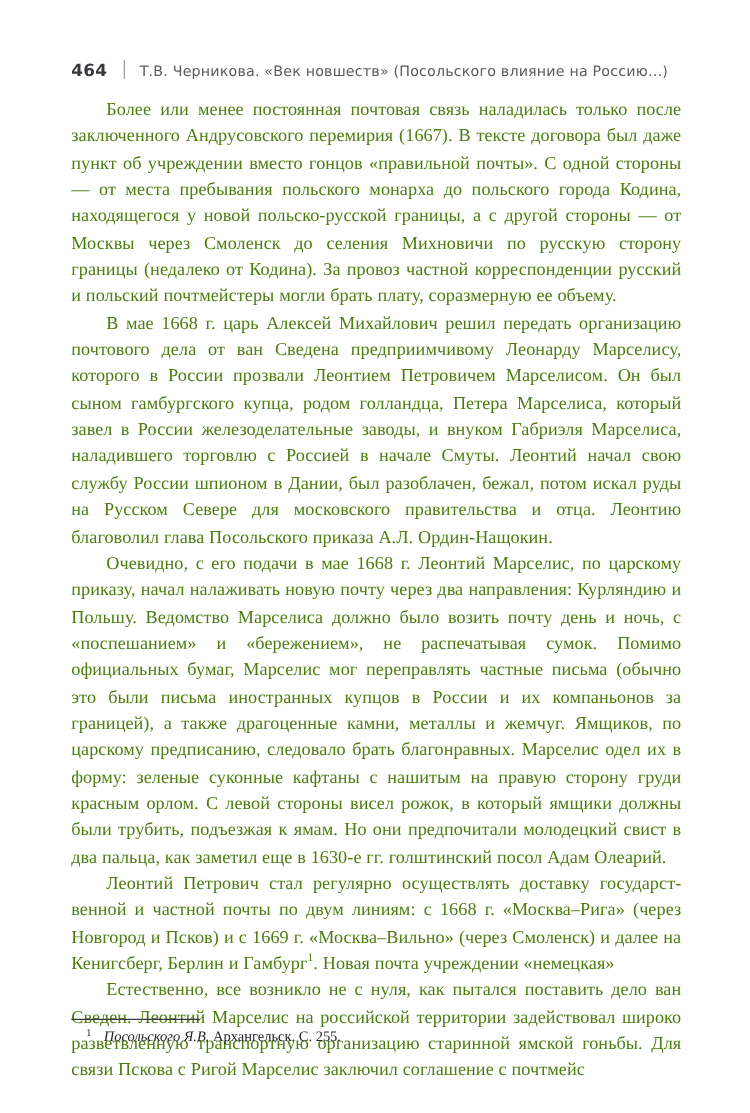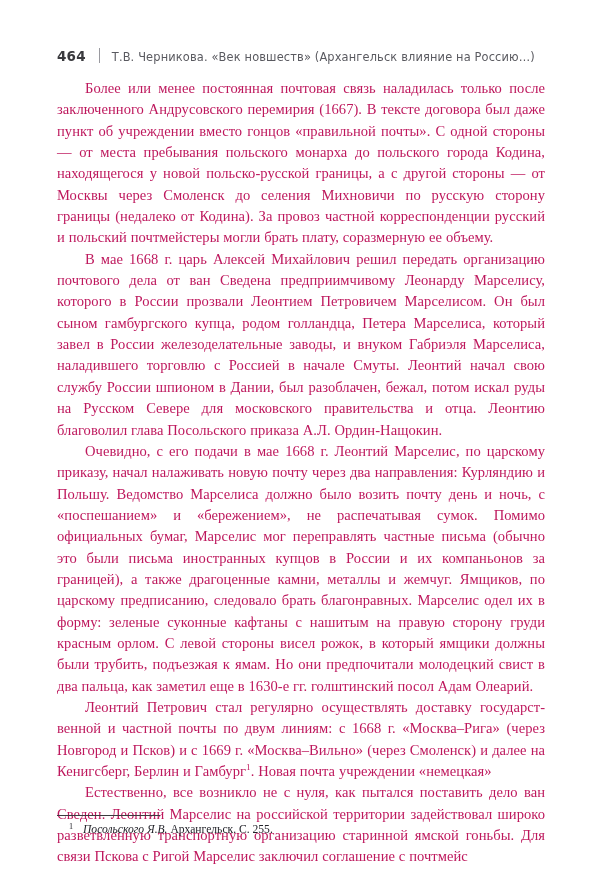--- a/index.html
+++ b/index.html
@@ -70,21 +70,21 @@
     top: 78px;
     width: 488px;
   }
   p.para {
     margin: 0;
     text-align: justify;
     text-justify: inter-word;
     text-indent: 28px;
     font-size: 14.55px;
     line-height: 21.35px;
-    color: #be185d;
+    color: #4d7c0f;
     letter-spacing: 0.05px;
     word-spacing: 0.15px;
     hyphens: manual;
   }
 
   
   .footnote-zone {
     position: absolute;
     left: 57px;
     top: 815px;
@@ -128,21 +128,21 @@
   }
 </style>
 </head>
 <body>
 
 <div class="page">
 
   <div class="running-head">
     <span class="folio">464</span>
     <span class="rule-sep"></span>
-    <span class="head-title">Т.В. Черникова. «Век новшеств» (Архангельск влияние на Россию…)</span>
+    <span class="head-title">Т.В. Черникова. «Век новшеств» (Посольского влияние на Россию…)</span>
   </div>
 
   <div class="body-col">
     <p class="para">Более или менее постоянная почтовая связь наладилась только после заключенного Андрусовского перемирия (1667). В тексте договора был даже пункт об учреждении вместо гонцов «правильной почты». С одной стороны — от места пребывания польского монарха до польского города Кодина, находящегося у новой польско-русской границы, а с другой сто­роны — от Москвы через Смоленск до селения Михновичи по русскую сторону границы (недалеко от Кодина). За провоз частной корреспонден­ции русский и польский почтмейстеры могли брать плату, соразмерную ее объему.</p>
     <p class="para">В мае 1668 г. царь Алексей Михайлович решил передать организацию почтового дела от ван Сведена предприимчивому Леонарду Марселису, которого в России прозвали Леонтием Петровичем Марселисом. Он был сыном гамбургского купца, родом голландца, Петера Марселиса, который завел в России железоделательные заводы, и внуком Габриэля Марселиса, наладившего торговлю с Россией в начале Смуты. Леонтий начал свою службу России шпионом в Дании, был разоблачен, бежал, потом искал руды на Русском Севере для московского правительства и отца. Леонтию благоволил глава Посольского приказа А.Л. Ордин-Нащокин.</p>
     <p class="para">Очевидно, с его подачи в мае 1668 г. Леонтий Марселис, по царскому приказу, начал налаживать новую почту через два направления: Курлян­дию и Польшу. Ведомство Марселиса должно было возить почту день и ночь, с «поспешанием» и «бережением», не распечатывая сумок. Поми­мо официальных бумаг, Марселис мог переправлять частные письма (обычно это были письма иностранных купцов в России и их компаньонов за границей), а также драгоценные камни, металлы и жемчуг. Ямщиков, по царскому предписанию, следовало брать благонравных. Марселис одел их в форму: зеленые суконные кафтаны с нашитым на правую сторону груди красным орлом. С левой стороны висел рожок, в который ямщики должны были трубить, подъезжая к ямам. Но они предпочитали молодецкий свист в два пальца, как заметил еще в 1630-е гг. голштинский посол Адам Олеа­рий.</p>
     <p class="para"><span>Леонтий Петрович стал регулярно осуществлять доставку государст­венной и частной почты по двум линиям: с 1668 г. «Москва–Рига» (через Новгород и Псков) и с 1669 г. «Москва–Вильно» (через Смоленск) и далее на Кенигсберг, Берлин и Гамбург</span><sup class="fn-ref">1</sup><span>. Новая почта учреждении «немецкая»</span></p>
     <p class="para">Естественно, все возникло не с нуля, как пытался поставить дело ван Сведен. Леонтий Марселис на российской территории задействовал ши­роко разветвленную транспортную организацию старинной ямской гонь­бы. Для связи Пскова с Ригой Марселис заключил соглашение с почтмейс­</p>
   </div>
 

